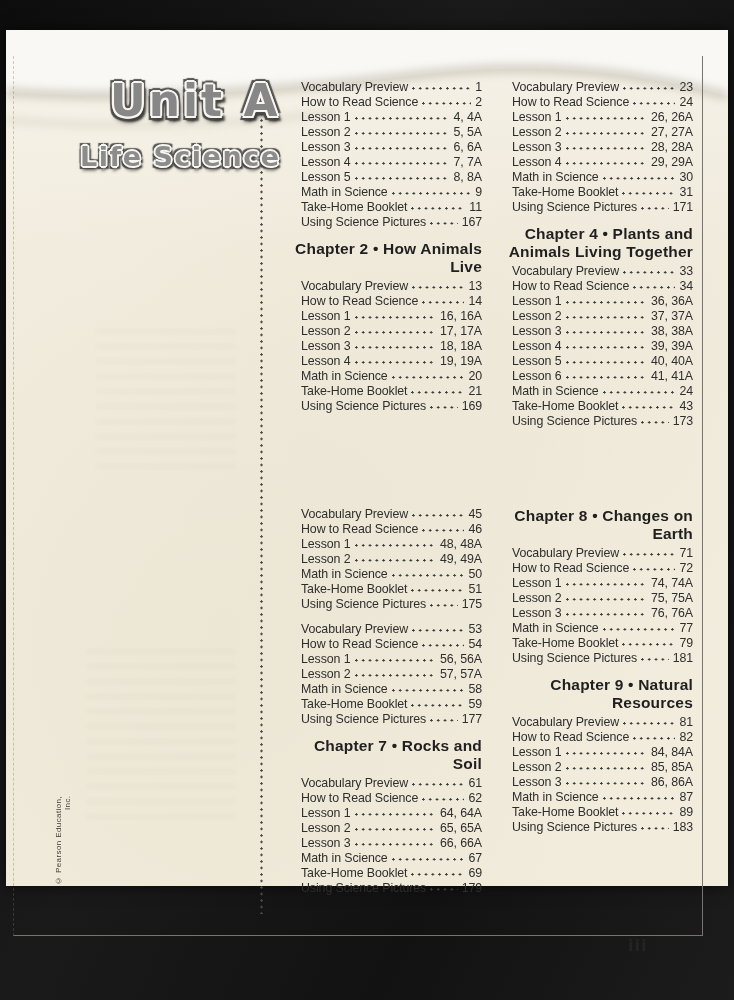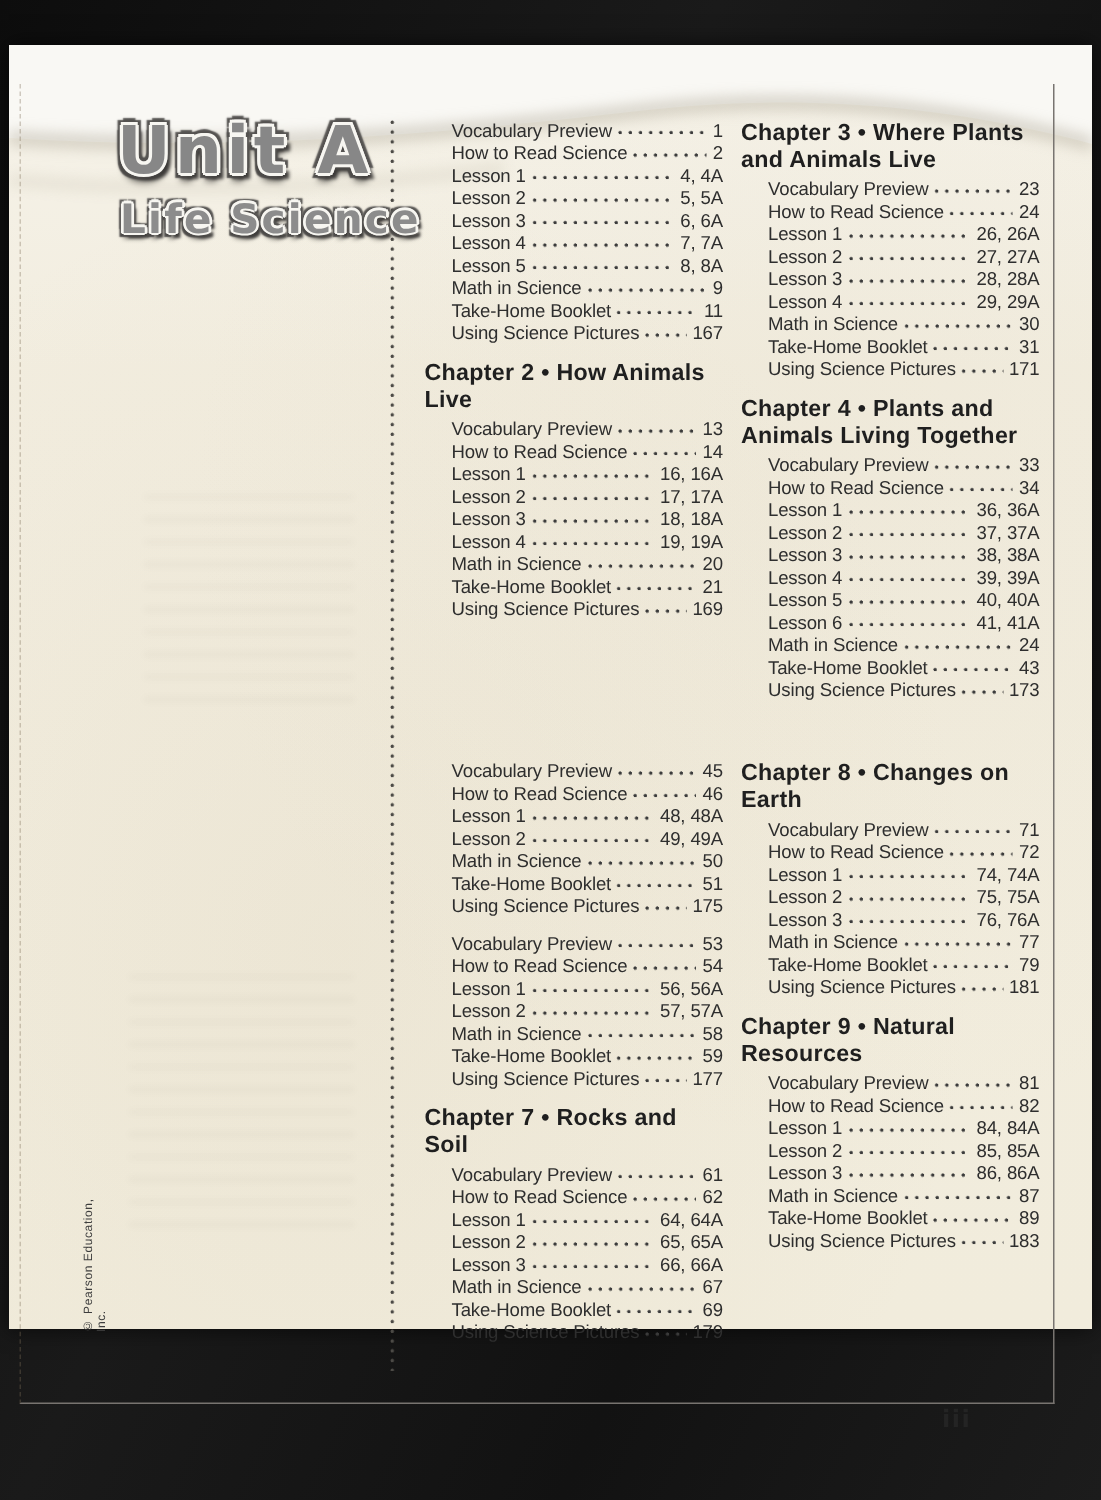--- a/index.html
+++ b/index.html
@@ -4,41 +4,41 @@
 <style>
   html,body{margin:0;padding:0;background:#101010;}
   .scene{position:relative;width:734px;height:1000px;background:
     linear-gradient(115deg,#0d0d0d 0%,#1a1a1a 40%,#121212 70%,#1c1c1c 100%);
     overflow:hidden;font-family:"Liberation Sans",sans-serif;}
   .paper{position:absolute;left:6px;top:30px;width:722px;height:856px;
     background:
       radial-gradient(ellipse at 30% 70%, rgba(205,190,160,.14), transparent 60%),
       radial-gradient(ellipse at 75% 35%, rgba(214,204,178,.12), transparent 55%),
       linear-gradient(180deg,#f6f3ea 0%,#f2eddf 25%,#f1ecdc 100%);
-    box-shadow:0 0 14px rgba(0,0,0,.65);}
+    box-shadow:0 0 14px rgba(0,0,0,.65);text-align:right;}
   .fold{position:absolute;left:0;top:0;}
   .content-frame{position:absolute;left:7px;top:26px;width:688px;height:879px;
     border-right:1.5px solid #787470;border-bottom:1.5px solid #787470;
     border-left:1px dashed rgba(125,112,90,.35);}
   .dotted-divider{position:absolute;left:254px;top:50px;width:3px;height:834px;
     background-image:radial-gradient(circle at 1.5px 1.5px,#4c4a46 1px,transparent 1.35px);
     background-size:3px 6.5px;background-repeat:repeat-y;}
   .unit-heading{position:absolute;left:72px;}
   .unit-a{top:50px;}
   .unit-b{top:468px;}
   .unit-title{font-family:"DejaVu Sans",sans-serif;font-weight:700;font-size:44px;
     line-height:.95;letter-spacing:3px;color:#878787;
     text-shadow:
       -1.5px -1.5px 0 #f7f6f1, 1.5px -1.5px 0 #f7f6f1, -1.5px 1.5px 0 #f7f6f1, 1.5px 1.5px 0 #f7f6f1,
       0 -2px 0 #f7f6f1, 0 2.2px 0 #f7f6f1, -2.2px 0 0 #f7f6f1, 2.2px 0 0 #f7f6f1,
       -3.6px -3.2px 1px #555351, 3.6px -3.2px 1px #555351, -3.6px 3.6px 1px #4c4a48,
       0 -4.2px 1px #5a5856, 0 4.6px 2px #454341, 4.2px 4.6px 2.5px #3c3a38,
       0 6px 4px rgba(45,43,40,.55);}
   .unit-subtitle{font-family:"DejaVu Sans",sans-serif;font-weight:700;font-size:27px;
-    letter-spacing:1.5px;color:#8c8c8c;margin-top:9px;margin-left:2px;
+    letter-spacing:1.5px;color:#8c8c8c;margin-top:19px;margin-left:2px;
     text-shadow:
       -1.3px -1.3px 0 #f7f6f1, 1.3px -1.3px 0 #f7f6f1, -1.3px 1.3px 0 #f7f6f1, 1.3px 1.3px 0 #f7f6f1,
       0 -1.8px 0 #f7f6f1, 0 1.8px 0 #f7f6f1, -1.8px 0 0 #f7f6f1, 1.8px 0 0 #f7f6f1,
       -2.8px -2.6px 1px #565452, 2.8px -2.6px 1px #565452, -2.8px 2.8px 1px #4c4a48,
       3.2px 3.4px 2px #3e3c3a, 0 4.6px 3px rgba(45,43,40,.5);}
   .toc{position:absolute;left:277px;display:flex;gap:12px;}
   .toc-a{top:50px;}
   .toc-b{top:477px;}
   .toc-col{width:199px;}
   .chapter{margin-bottom:10px;}
@@ -186,21 +186,20 @@
             </div>
             <div class="entry">
               <span class="entry-label">Using Science Pictures</span>
               <span class="leader"></span>
               <span class="entry-page">169</span>
             </div>
           </div>
         </div>
       <div class="toc-col">
           <div class="chapter">
-            <h3 class="chapter-title">Chapter 3 • Where Plants and Animals Live</h3>
             <div class="entry">
               <span class="entry-label">Vocabulary Preview</span>
               <span class="leader"></span>
               <span class="entry-page">23</span>
             </div>
             <div class="entry">
               <span class="entry-label">How to Read Science</span>
               <span class="leader"></span>
               <span class="entry-page">24</span>
             </div>

